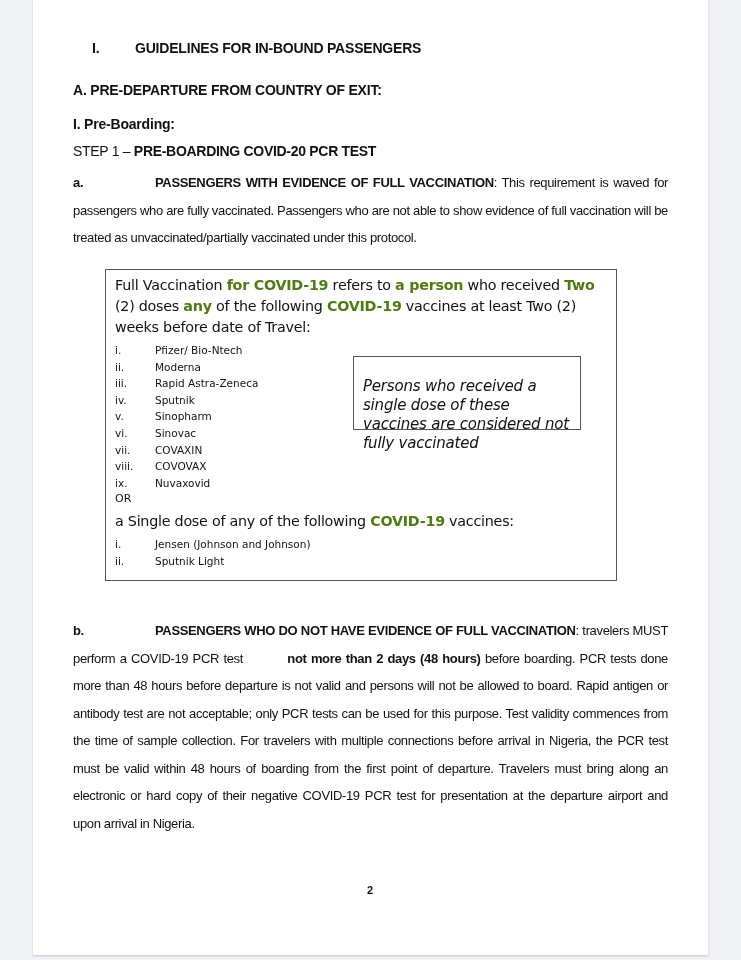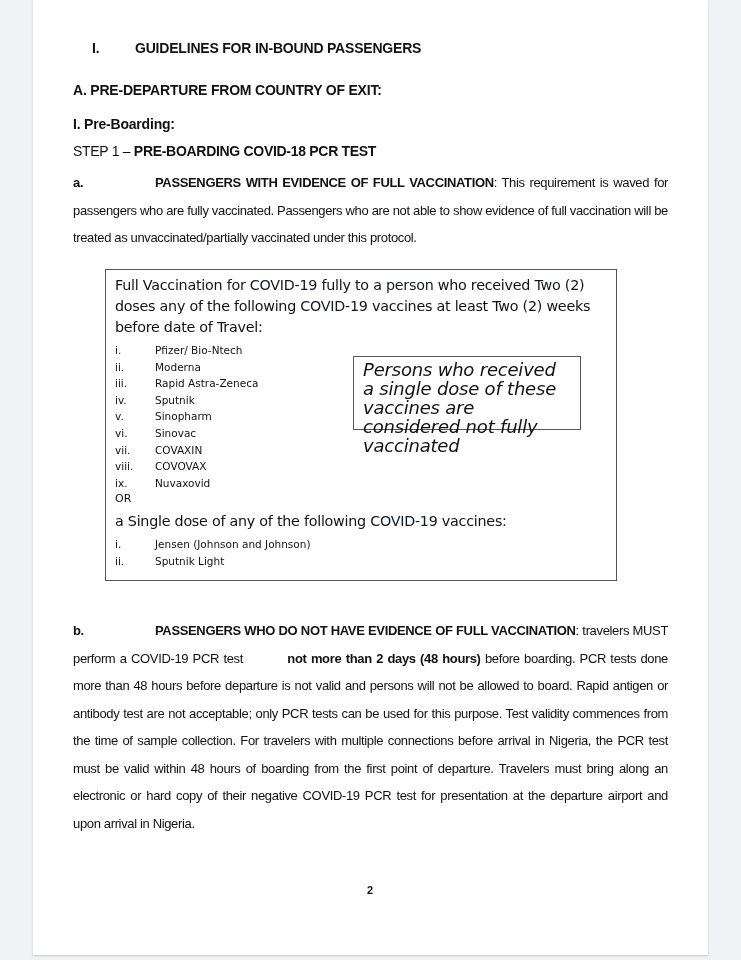--- a/index.html
+++ b/index.html
@@ -55,21 +55,21 @@
     }
     .box-intro {
       position: absolute;
       left: 9px;
       top: 5px;
       width: 500px;
       font-size: 14.3px;
       line-height: 21px;
       letter-spacing: -0.25px;
     }
-    .red { color: #0f172a; font-weight: normal; text-align: center; }
+    .red { color: #4d7c0f; font-weight: bold; text-align: center; }
     .vlist {
       position: absolute;
       left: 9px;
       margin: 0;
       padding: 0;
       list-style: none;
       font-size: 10.5px;
       line-height: 16.6px;
     }
     .vlist li { display: flex; }
@@ -80,46 +80,46 @@
     .single-line { position: absolute; left: 9px; top: 243px; font-size: 14.3px; letter-spacing: -0.25px; white-space: nowrap; }
 
     .note-box {
       position: absolute;
       left: 247px;
       top: 86px;
       width: 228px;
       height: 74px;
       border: 1.5px solid #555;
       box-sizing: border-box;
-      padding: 3px 9px;
+      padding: 20px 9px;
       font-style: italic;
-      font-size: 18px;
+      font-size: 15px;
       line-height: 19px;
       letter-spacing: -0.2px;
     }
 
     .page-num { left: 334px; top: 884px; font-size: 11px; font-weight: bold; }
   </style>
 </head>
 <body>
 
 <div class="page">
 
   <div class="abs arial h-roman">I.</div>
   <div class="abs arial h-title">GUIDELINES FOR IN-BOUND PASSENGERS</div>
 
   <div class="abs arial h-a">A. PRE-DEPARTURE FROM COUNTRY OF EXIT:</div>
   <div class="abs arial h-pre">I. Pre-Boarding:</div>
 
-  <div class="abs arial h-step"><span>STEP 1 – </span><b>PRE-BOARDING COVID-18 PCR TEST</b></div>
+  <div class="abs arial h-step"><span>STEP 1 – </span><b>PRE-BOARDING COVID-20 PCR TEST</b></div>
 
   <div class="para arial para-a"><span class="marker">a.</span><b>PASSENGERS WITH EVIDENCE OF FULL VACCINATION</b><span>: This requirement is waved for passengers who are fully vaccinated. Passengers who are not able to show evidence of full vaccination will be treated as unvaccinated/partially vaccinated under this protocol.</span></div>
 
   <div class="box calibri">
-    <div class="box-intro"><span>Full Vaccination </span><span class="red">for COVID-19</span><span> fully to </span><span class="red">a person</span><span> who received </span><span class="red">Two</span><span> (2) doses </span><span class="red">any</span><span> of the following </span><span class="red">COVID-19</span><span> vaccines at least Two (2) weeks before date of Travel:</span></div>
+    <div class="box-intro"><span>Full Vaccination </span><span class="red">for COVID-19</span><span> refers to </span><span class="red">a person</span><span> who received </span><span class="red">Two</span><span> (2) doses </span><span class="red">any</span><span> of the following </span><span class="red">COVID-19</span><span> vaccines at least Two (2) weeks before date of Travel:</span></div>
 
     <ul class="vlist vlist-full">
       <li>
           <span class="num">i.</span>
           <span>Pfizer/ Bio-Ntech</span>
         </li>
       <li>
           <span class="num">ii.</span>
           <span>Moderna</span>
         </li>

